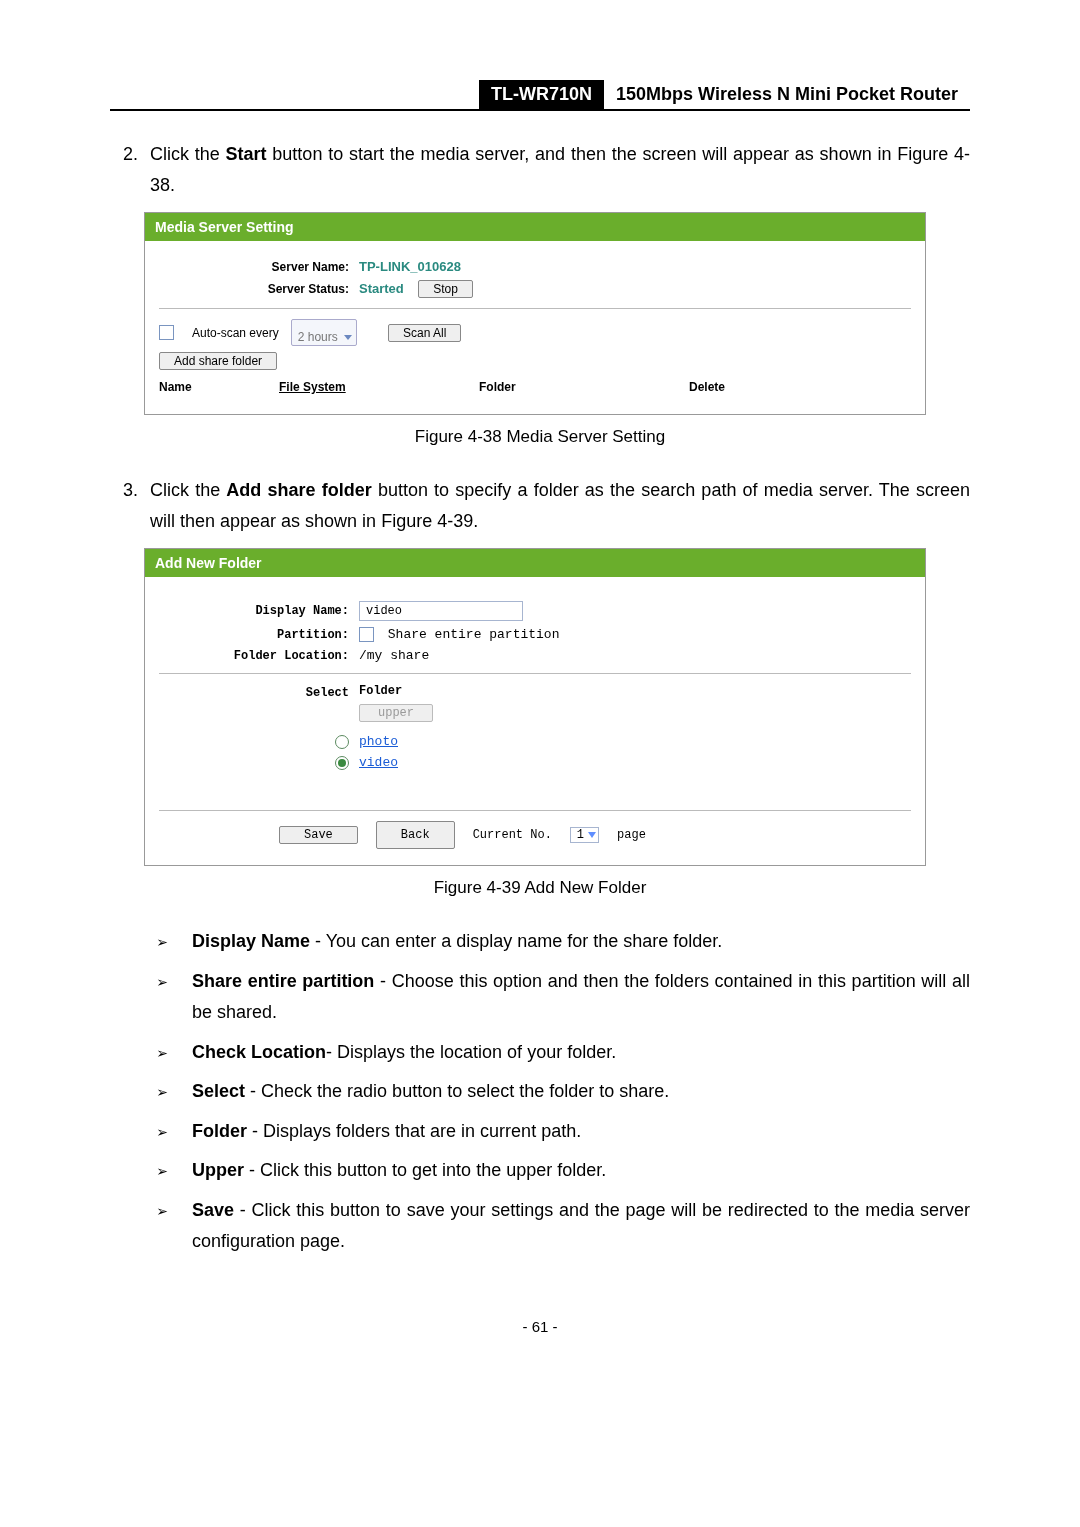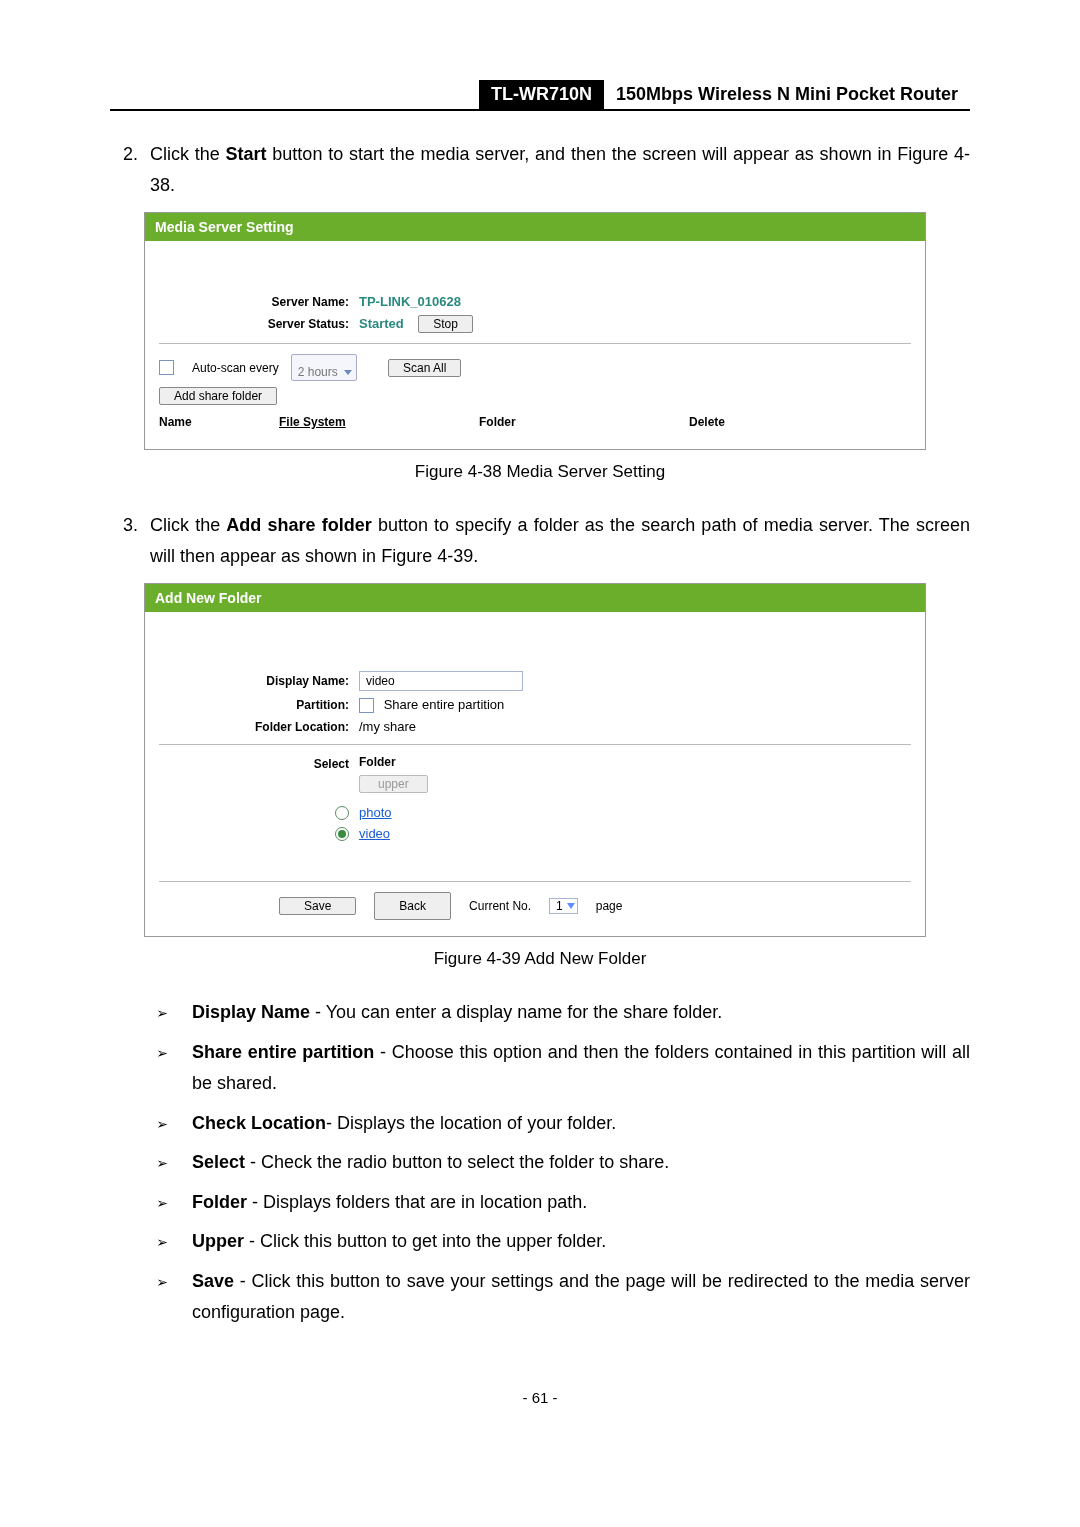--- a/index.html
+++ b/index.html
@@ -11,21 +11,21 @@
   .model-desc { color: #000; font-weight: 700; padding: 4px 12px; font-size: 18px; }
   .step-row { display: flex; gap: 12px; font-size: 18px; line-height: 1.7; text-align: justify; }
   .step-num { width: 28px; flex: 0 0 28px; text-align: right; }
   .step-body { flex: 1; }
   .bold { font-weight: 700; }
   .caption { text-align: center; font-size: 17px; margin: 12px 0 28px 0; }
 
   
   .panel { border: 1px solid #999; margin: 12px 0 8px 34px; width: 780px; background: #fff; font-size: 13px; }
   .panel-title { background: #6aae2c; color: #fff; font-weight: 700; padding: 6px 10px; font-size: 14px; }
-  .panel-body { padding: 12px 14px 14px 14px; margin-top: 35px; }
+  .panel-body { padding: 12px 14px 14px 14px; }
   .row { display: flex; align-items: center; margin: 6px 0; }
   .lbl { width: 190px; text-align: right; font-weight: 700; font-size: 12px; padding-right: 10px; }
   .val { font-size: 13px; }
   .teal { color: #2a8a80; font-weight: 700; }
   .btn { display: inline-block; background: #efefef; border: 1px solid #888; padding: 1px 14px; font-size: 12px; border-radius: 2px; }
   .sep { border-top: 1px solid #bbb; margin: 10px 0; }
   .sel { display: inline-flex; align-items: center; border: 1px solid #aac; background: #f4f6fb; padding: 10px 4px 1px 6px; font-size: 12px; color: #777; border-radius: 2px; }
   .sel .caret { margin-left: 6px; width: 0; height: 0; border-left: 4px solid transparent; border-right: 4px solid transparent; border-top: 5px solid #6b88c0; }
   .chk { width: 13px; height: 13px; border: 1px solid #7a95c0; background: #fff; display: inline-block; vertical-align: middle; margin-right: 6px; }
   .radio { width: 12px; height: 12px; border-radius: 50%; border: 1px solid #5b8a60; display: inline-block; vertical-align: middle; position: relative; }
@@ -108,21 +108,21 @@
 
   <div class="step-row">
     <div class="step-num">3.</div>
     <div class="step-body">
       <span>Click the </span><span class="bold">Add share folder</span><span> button to specify a folder as the search path of media server. The screen will then appear as shown in Figure 4-39.</span>
     </div>
   </div>
 
   <div class="panel" style="margin-left:34px; width:780px;">
     <div class="panel-title">Add New Folder</div>
-    <div class="panel-body" style="padding:18px 14px 10px 14px;">
+    <div class="panel-body" style="padding:18px 14px 10px 14px;font-family:Liberation Mono, monospace;">
       <div class="row">
         <div class="lbl">Display Name:</div>
         <div class="val">
           <span class="input">video</span>
         </div>
       </div>
       <div class="row">
         <div class="lbl">Partition:</div>
         <div class="val">
           <span class="chk"></span>
@@ -183,21 +183,21 @@
     <div class="bullet-row">
       <div class="bullet-mark">➢</div>
       <div class="bullet-body"><span class="bold">Check Location</span><span>- Displays the location of your folder.</span></div>
     </div>
     <div class="bullet-row">
       <div class="bullet-mark">➢</div>
       <div class="bullet-body"><span class="bold">Select</span><span> - Check the radio button to select the folder to share.</span></div>
     </div>
     <div class="bullet-row">
       <div class="bullet-mark">➢</div>
-      <div class="bullet-body"><span class="bold">Folder</span><span> - Displays folders that are in location path.</span></div>
+      <div class="bullet-body"><span class="bold">Folder</span><span> - Displays folders that are in current path.</span></div>
     </div>
     <div class="bullet-row">
       <div class="bullet-mark">➢</div>
       <div class="bullet-body"><span class="bold">Upper</span><span> - Click this button to get into the upper folder.</span></div>
     </div>
     <div class="bullet-row">
       <div class="bullet-mark">➢</div>
       <div class="bullet-body"><span class="bold">Save</span><span> - Click this button to save your settings and the page will be redirected to the media server configuration page.</span></div>
     </div>
   </div>

